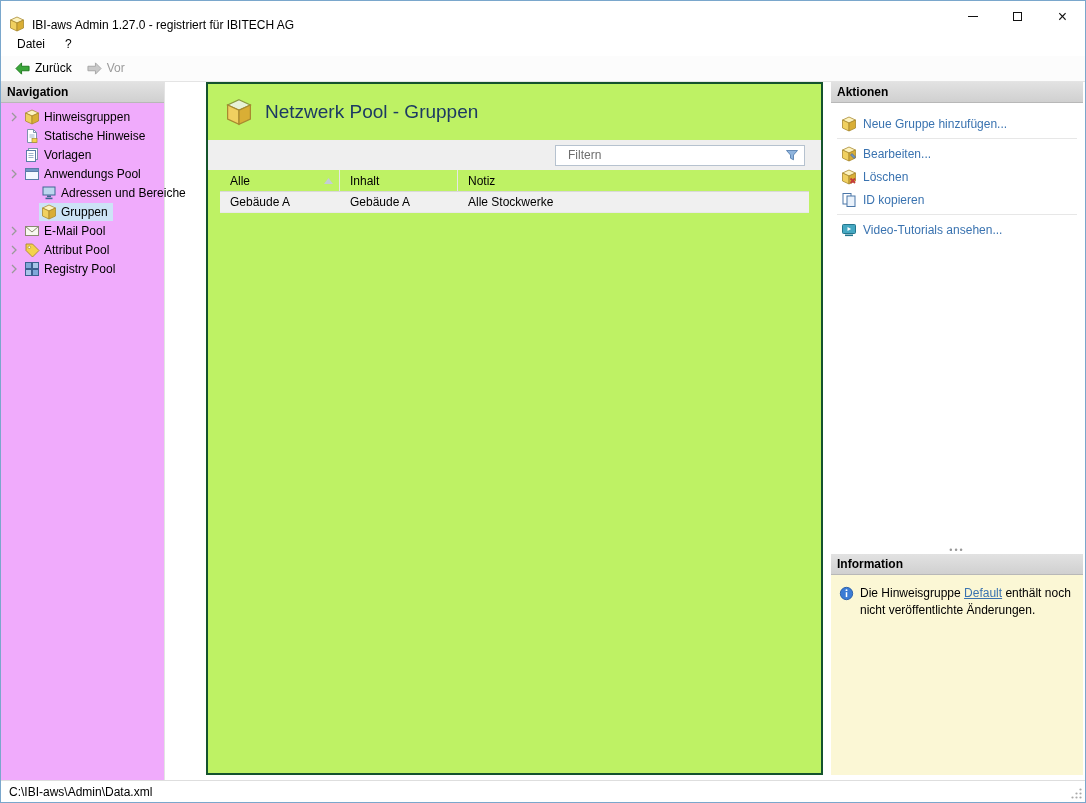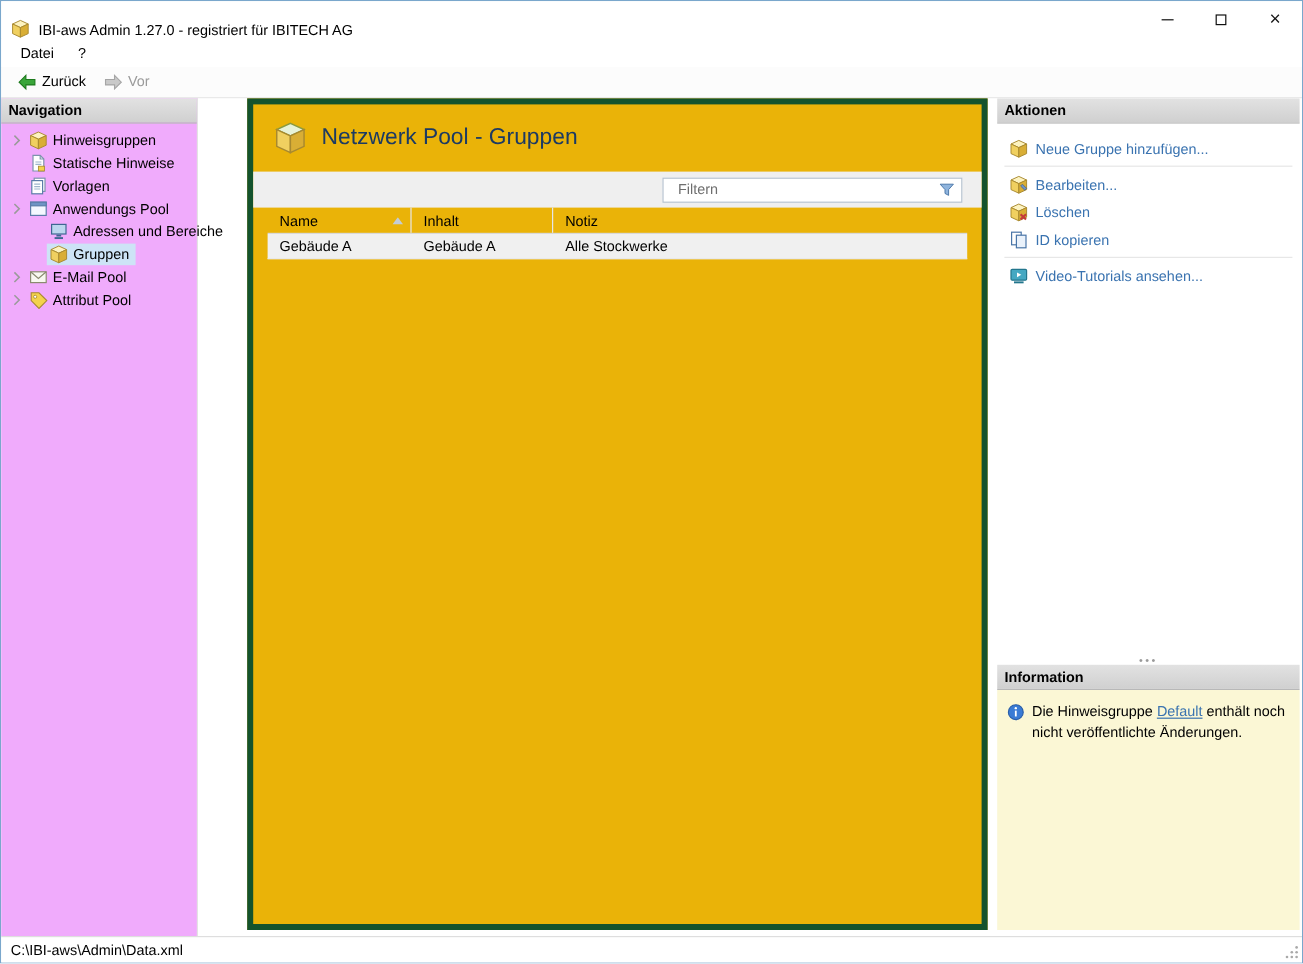--- a/index.html
+++ b/index.html
@@ -32,21 +32,21 @@
   .tree{padding-top:4px}
   .tree-row{display:flex;align-items:center;height:19px}
   .chev{width:16px;flex:0 0 16px;display:flex;align-items:center;justify-content:center}
   .lvl0{padding-left:5px}
   .lvl1{padding-left:38px}
   .row-content{display:flex;align-items:center;gap:4px;padding:1px 5px 1px 2px;white-space:nowrap}
   .selected .row-content{background:#cde3f6}
   .ic{width:16px;height:16px;flex:0 0 16px}
 
   
-  .main-panel{position:absolute;left:205px;top:0;width:617px;bottom:5px;border:5px solid #14532d;background:#eab308;display:flex;flex-direction:column}
+  .main-panel{position:absolute;left:205px;top:0;width:617px;bottom:5px;border:2px solid #14532d;background:#bef264;display:flex;flex-direction:column}
   .main-header{height:56px;display:flex;align-items:center;padding-left:16px;gap:11px;flex:0 0 auto}
   .hdr-icon{width:30px;height:28px}
   .main-title{font-size:19px;color:#1c3a63}
   .filter-band{height:30px;background:#efefef;display:flex;align-items:center;justify-content:flex-end;padding-right:16px;flex:0 0 auto}
   .filter-box{width:250px;height:21px;background:#fff;border:1px solid #b6c2cf;display:flex;align-items:center;padding:0 5px 0 12px}
   .filter-box input{border:none;outline:none;flex:1;font:inherit;color:#333;background:transparent}
   .filter-box input::placeholder{color:#6e6e6e}
   .table{margin:0 12px}
   .t-head{display:flex;height:22px;align-items:stretch;border-bottom:1px solid #d9d9d9}
   .t-cell{padding-left:10px;position:relative;display:flex;align-items:center}
@@ -226,20 +226,36 @@
             </span>
           <span class="row-content">
               <svg class="ic" viewBox="0 0 16 16">
                 <path d="M2 2h6.5L15 8.5 8.5 15 2 8.5z" fill="#f4d24c" stroke="#a8892f" stroke-width=".9"></path>
                 <circle cx="5.3" cy="5.3" r="1.3" fill="#fff" stroke="#a8892f" stroke-width=".7"></circle>
               </svg>
               <span>Attribut Pool</span>
             </span>
         </div>
 
+        <div class="tree-row lvl0">
+          <span class="chev">
+              <svg width="12" height="12" viewBox="0 0 12 12">
+                <path d="M4 2 8 6 4 10" fill="none" stroke="#9a9a9a" stroke-width="1.3"></path>
+              </svg>
+            </span>
+          <span class="row-content">
+              <svg class="ic" viewBox="0 0 16 16">
+                <rect x="1.5" y="1.5" width="6" height="6" fill="#7fa8d9" stroke="#3c5f8f"></rect>
+                <rect x="8.5" y="1.5" width="6" height="6" fill="#a8c4e8" stroke="#3c5f8f"></rect>
+                <rect x="1.5" y="8.5" width="6" height="6" fill="#a8c4e8" stroke="#3c5f8f"></rect>
+                <rect x="8.5" y="8.5" width="6" height="6" fill="#7fa8d9" stroke="#3c5f8f"></rect>
+              </svg>
+              <span>Registry Pool</span>
+            </span>
+        </div>
 
       </div>
     </div>
 
     <div class="main-panel">
       <div class="main-header">
         <svg class="hdr-icon" viewBox="0 0 16 16">
             <path d="M8 1 14.5 4 8 7 1.5 4Z" fill="#e7f2d8" stroke="#8a9a3f" stroke-width=".7"></path>
             <path d="M1.5 4 8 7v8L1.5 12Z" fill="#f0d060" stroke="#a8892f" stroke-width=".7"></path>
             <path d="M14.5 4 8 7v8l6.5-3Z" fill="#d9ae35" stroke="#a8892f" stroke-width=".7"></path>
@@ -250,21 +266,21 @@
         <div class="filter-box">
           <input type="text" placeholder="Filtern" style="">
           <svg width="14" height="14" viewBox="0 0 14 14">
               <path d="M1.5 2.5h11L8.5 7v4.8l-3-1.6V7z" fill="#8fb4dd" stroke="#4a76a8" stroke-width=".8"></path>
             </svg>
         </div>
       </div>
       <div class="table">
         <div class="t-head">
           <div class="t-cell col-a">
-            <span>Name</span>
+            <span>Alle</span>
             <svg class="sort-ic" width="9" height="6" viewBox="0 0 9 6">
                 <path d="M4.5 0 9 6H0z" fill="#c3cdd6"></path>
               </svg>
           </div>
           <div class="t-cell col-b">
               <span>Inhalt</span>
             </div>
           <div class="t-cell col-c">
               <span>Notiz</span>
             </div>

